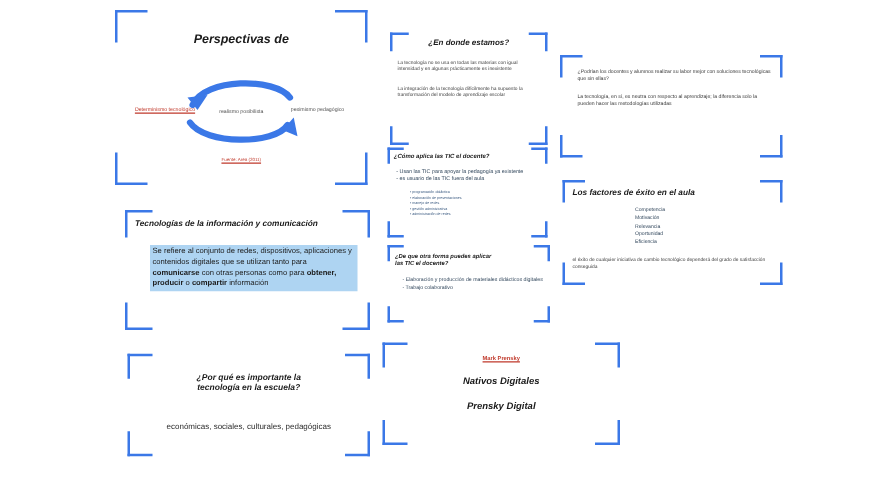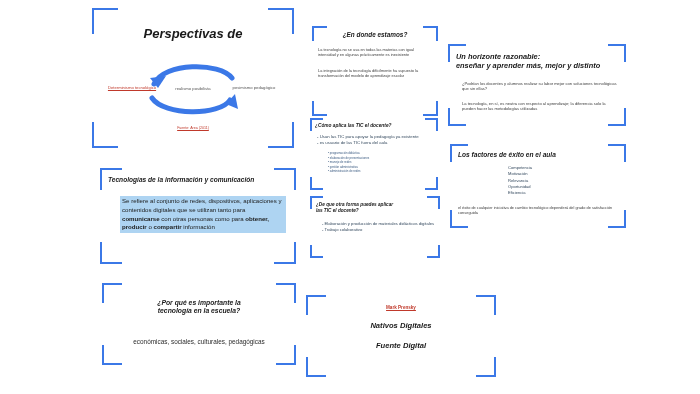--- a/index.html
+++ b/index.html
@@ -55,21 +55,21 @@
   }
   .cite {
     color: #c0392b;
     text-decoration: underline;
     text-align: center;
   }
 
   
   #f-perspectivas { left: 92px; top: 8px; width: 202px; height: 140px; }
   #f-perspectivas .br { width: 26px; height: 26px; }
-  #f-perspectivas .title { font-size: 13px; margin-top: 10px; }
+  #f-perspectivas .title { font-size: 10px; margin-top: 10px; }
   .diagram {
     position: absolute; left: 0; top: 48px; width: 202px; height: 66px;
   }
   .node-lbl {
     position: absolute;
     font-size: 4.2px;
     line-height: 1.25;
     text-align: center;
   }
   #lbl-determinismo { left: 14px; top: 29px; width: 52px; color: #c0392b; text-decoration: underline; }
@@ -139,21 +139,21 @@
 
   
   #f-factores { left: 450px; top: 144px; width: 176px; height: 84px; }
   #f-factores .br { width: 18px; height: 18px; }
   #f-factores .title { font-size: 6.6px; text-align: left; margin: 7px 0 0 8px; }
   #f-factores .flist { margin: 6px 0 0 58px; list-style: none; }
   #f-factores .flist li { font-size: 4.1px; color: #34495e; line-height: 1.5; }
   #f-factores .closing { font-size: 3.9px; margin: 9px 8px 0 8px; }
 
   
-  #f-prensky { left: 306px; top: 295px; width: 190px; height: 82px; }
+  #f-prensky { left: 306px; top: 274px; width: 190px; height: 82px; }
   #f-prensky .br { width: 20px; height: 20px; }
   #prensky-author {
     text-align: center; font-size: 4.6px; font-weight: bold;
     color: #c0392b; text-decoration: underline; margin-top: 10px;
   }
   #f-prensky .term {
     text-align: center; font-style: italic; font-weight: bold;
     font-size: 7.6px; color: #1a1a1a; margin-top: 11px;
   }
 </style>
@@ -249,24 +249,20 @@
         <li>Elaboración y producción de materiales didácticos digitales</li>
         <li>Trabajo colaborativo</li>
       </ul>
   </div>
 
   <div class="frame" id="f-horizonte">
     <div class="br tl"></div>
     <div class="br tr"></div>
     <div class="br bl"></div>
     <div class="br br2"></div>
-    <div class="h-sub title">
-      <div>Un horizonte razonable:</div>
-      <div>enseñar y aprender más, mejor y distinto</div>
-    </div>
     <div class="body-txt p1">¿Podrían los docentes y alumnos realizar su labor mejor con soluciones tecnológicas que sin ellas?</div>
     <div class="body-txt p2">La tecnología, en sí, es neutra con respecto al aprendizaje; la diferencia solo la pueden hacer las metodologías utilizadas</div>
   </div>
 
   <div class="frame" id="f-factores">
     <div class="br tl"></div>
     <div class="br tr"></div>
     <div class="br bl"></div>
     <div class="br br2"></div>
     <div class="h-sub title">Los factores de éxito en el aula</div>
@@ -281,17 +277,17 @@
   </div>
 
   <div class="frame" id="f-prensky">
     <div class="br tl"></div>
     <div class="br tr"></div>
     <div class="br bl"></div>
     <div class="br br2"></div>
     <div id="prensky-author">Mark Prensky</div>
     <div>
         <div class="term">Nativos Digitales</div>
-        <div class="term">Fuente Digital</div>
+        <div class="term">Prensky Digital</div>
       </div>
   </div>
 
 </div>
 
 </body></html>

